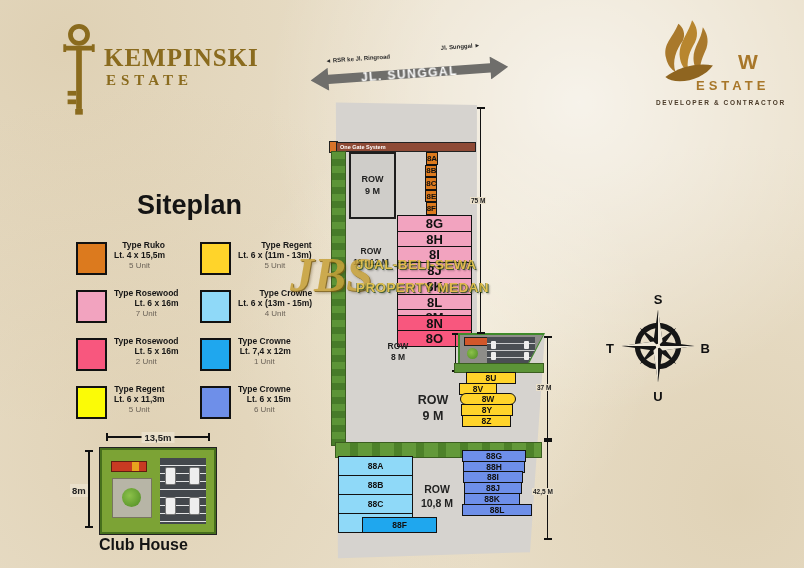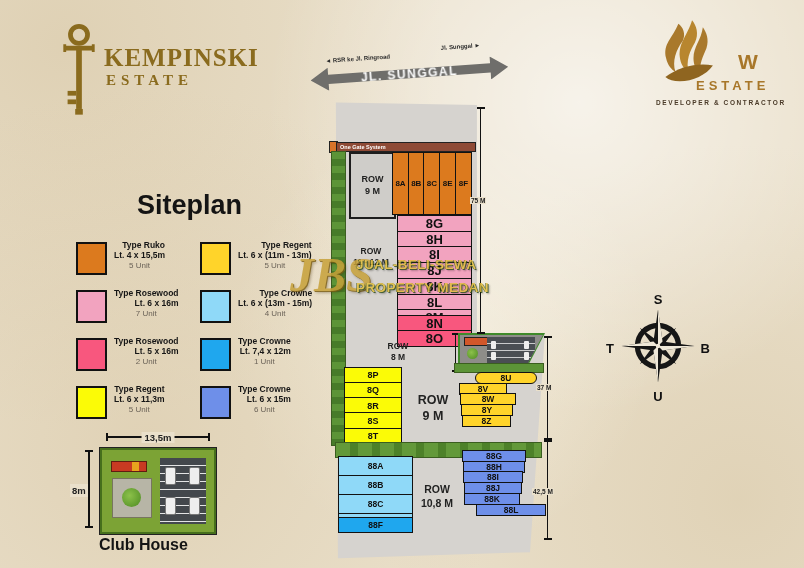--- a/index.html
+++ b/index.html
@@ -72,21 +72,21 @@
     display:flex;align-items:center;justify-content:center;font-size:13px;font-weight:800;}
   .gate-strip{left:336px;top:142px;width:138px;height:8px;background:#8E4A36;border:1px solid #222;
     display:flex;align-items:center;}
   .gate-label{font-size:5.5px;font-weight:700;color:#fff;margin-left:3px;white-space:nowrap;}
   .gate-marker{left:329px;top:141px;width:7px;height:10px;background:#D8742A;border:1px solid #222;}
   .green-strip{left:332px;top:152px;width:13px;height:293px;
     background:repeating-linear-gradient(180deg,#5C9437 0 7px,#477B29 7px 14px);box-shadow:0 0 0 1px #3b5e20;}
   .row9top{left:349px;top:152px;width:43px;height:63px;background:#CFCDC9;border:2px solid #1d1d1d;
     display:flex;flex-direction:column;align-items:center;justify-content:center;font-size:9px;font-weight:800;line-height:1.3;}
   .units-col{display:flex;flex-direction:column;}
-  .units-row{display:flex;flex-direction:row;}
+  .units-row{display:flex;flex-direction:column;align-items:center;}
   .unit{background:var(--c,#ccc);border:1.3px solid #121212;display:flex;align-items:center;justify-content:center;
     font-size:13px;font-weight:800;color:#111;}
   .units-col .unit{flex:1;} .units-col .unit + .unit{margin-top:-1.3px;}
   .units-row .unit{flex:1;} .units-row .unit + .unit{margin-left:-1.3px;}
   .col-ruko{left:392px;top:152px;width:80px;height:63px;}
   .col-ruko .unit{font-size:8px;}
   .col-rw6{left:397px;top:215px;width:75px;height:101px;}
   .col-rw5{left:397px;top:314.7px;width:75px;height:30px;}
   .row11{left:344px;top:246px;width:54px;text-align:center;font-size:8.5px;font-weight:800;line-height:1.35;}
   .row8{left:377px;top:341px;width:42px;text-align:center;font-size:8.5px;font-weight:800;line-height:1.35;}
@@ -103,39 +103,39 @@
   .pc-tree{position:absolute;left:8%;top:42%;width:11px;height:11px;border-radius:50%;
     background:radial-gradient(circle at 40% 40%,#8CC14A,#4D8A22);}
   .pc-sign{position:absolute;left:5%;top:8%;width:24px;height:7px;background:#D2572A;border:1px solid #222;}
   .green-sliver{left:455px;top:364px;width:88px;height:8px;background:#5C9437;box-shadow:0 0 0 1px #3b5e20;}
   .col-yellow{left:344px;top:367px;width:58px;height:77px;}
   .col-yellow .unit{font-size:9px;}
   .row9mid{left:411px;top:392px;width:44px;text-align:center;font-size:12.5px;font-weight:800;line-height:1.3;}
   .col-gold{left:458px;top:372px;}
   .col-gold .unit{height:13.6px;box-sizing:border-box;font-size:8.5px;}
   .col-gold .unit+.unit{margin-top:-1.3px;}
-  .col-gold .unit:nth-child(1){width:62px;margin-left:17px;border-radius:6px;}
-  .col-gold .unit:nth-child(2){width:48px;margin-left:1px;}
-  .col-gold .unit:nth-child(3){width:56px;margin-left:2px;}
+  .col-gold .unit:nth-child(1){width:50px;margin-left:8px;}
+  .col-gold .unit:nth-child(2){width:38px;margin-left:1px;}
+  .col-gold .unit:nth-child(3){width:56px;margin-left:2px;border-radius:6px;}
   .col-gold .unit:nth-child(4){width:52px;margin-left:3px;}
   .col-gold .unit:nth-child(5){width:49px;margin-left:4px;}
   .grass-band{left:336px;top:443px;width:205px;height:14px;
     background:repeating-linear-gradient(90deg,#63993A 0 14px,#4D8129 14px 22px);box-shadow:0 0 0 1px #3b5e20;}
   .col-blue{left:338px;top:456px;width:75px;height:77px;}
   .col-blue .unit{font-size:8.5px;}
   .row108{left:413px;top:482px;width:48px;text-align:center;font-size:10.5px;font-weight:800;line-height:1.35;}
   .col-corn{left:462px;top:450px;}
   .col-corn .unit{height:15.4px;box-sizing:border-box;font-size:8.5px;}
   .col-corn .unit+.unit{margin-top:-1.3px;}
   .col-corn .unit:nth-child(1){width:64px;margin-left:0;}
   .col-corn .unit:nth-child(2){width:62px;margin-left:1px;}
   .col-corn .unit:nth-child(3){width:60px;margin-left:1px;}
   .col-corn .unit:nth-child(4){width:58px;margin-left:2px;}
   .col-corn .unit:nth-child(5){width:56px;margin-left:2px;}
-  .col-corn .unit:nth-child(6){width:70px;margin-left:14px;}
+  .col-corn .unit:nth-child(6){width:70px;margin-left:0;}
 
   
   .dim-75{left:480px;top:107px;height:227px;}
   .dim-37{left:547px;top:336px;height:104px;}
   .dim-425{left:547px;top:440px;height:100px;}
   .dim-label{position:absolute;font-size:6.5px;font-weight:800;background:#EAE0CB;padding:0 1px;white-space:nowrap;}
   .lbl-75{left:470px;top:197px;}
   .lbl-37{left:536px;top:384px;}
   .lbl-425{left:532px;top:488px;}
 
@@ -328,46 +328,39 @@
       <div class="pc-tree"></div>
       <div class="pc-park">
         <div class="pc-car" style="left:4px;top:4px;"></div>
         <div class="pc-car" style="right:6px;top:4px;"></div>
         <div class="pc-car" style="left:4px;bottom:4px;"></div>
         <div class="pc-car" style="right:6px;bottom:4px;"></div>
       </div>
     </div>
   </div>
   <div class="abs green-sliver"></div>
-  <div class="abs units-col col-yellow" style="--c: #FBFB06;">
-      <div class="unit">8P</div>
-      <div class="unit">8Q</div>
-      <div class="unit">8R</div>
-      <div class="unit">8S</div>
-      <div class="unit">8T</div>
-    </div>
   <div class="abs row9mid">
     <div>ROW</div>
     <div>9 M</div>
   </div>
   <div class="abs units-col col-gold" style="--c: #FFD42A;">
       <div class="unit">8U</div>
       <div class="unit">8V</div>
       <div class="unit">8W</div>
       <div class="unit">8Y</div>
       <div class="unit">8Z</div>
     </div>
   <div class="abs grass-band"></div>
   <div class="abs units-col col-blue" style="--c: #8FD9F8;">
       <div class="unit">88A</div>
       <div class="unit">88B</div>
       <div class="unit">88C</div>
       <div class="unit">88E</div>
     </div>
-  <div class="abs units-col col-blue" style="top: 517px; height: 16px; --c: #1FA7EE;">
+  <div class="abs units-col col-blue" style="top: 517px; height: 16px; padding-left: 24px; --c: #1FA7EE;">
       <div class="unit">88F</div>
     </div>
   <div class="abs row108">
     <div>ROW</div>
     <div>10,8 M</div>
   </div>
   <div class="abs units-col col-corn" style="--c: #6E8FE9;">
       <div class="unit">88G</div>
       <div class="unit">88H</div>
       <div class="unit">88I</div>

